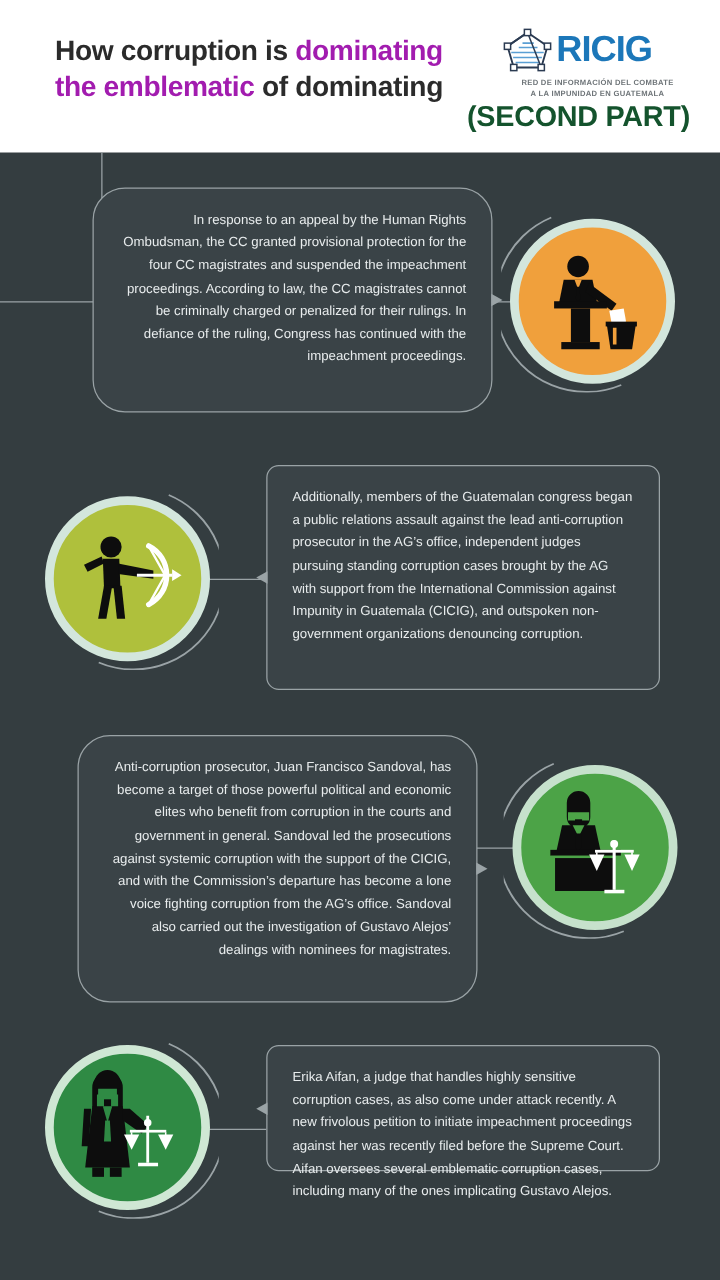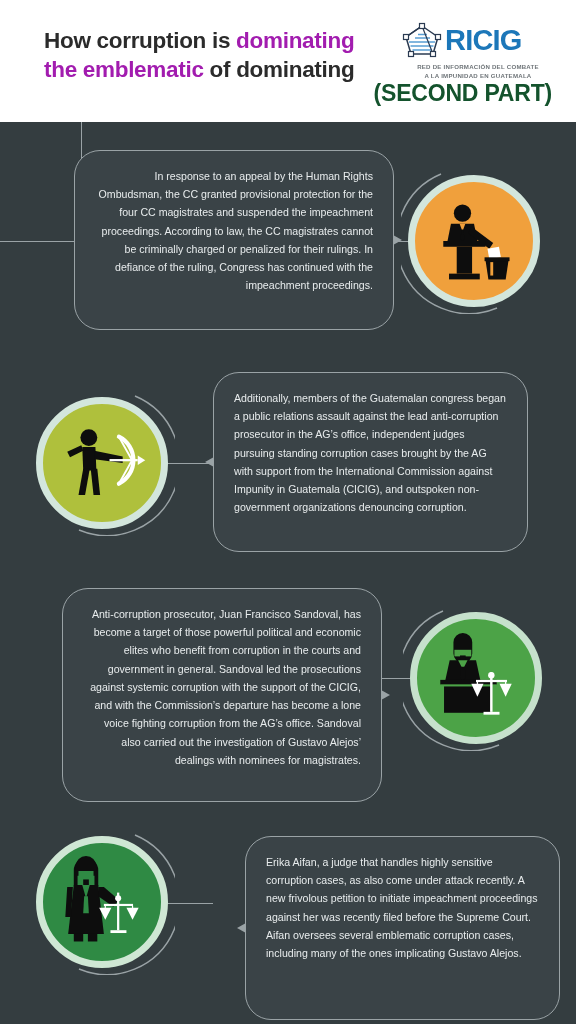--- a/index.html
+++ b/index.html
@@ -91,21 +91,21 @@
     position: absolute;
     border: 1.4px solid #9aa3a6;
     border-radius: 26px;
     background: #3a4347;
     padding: 16px 20px;
     color: #e8eced;
     font-size: 10.6px;
     line-height: 1.72;
   }
   .bubble.right-text { text-align: right; }
-  .bubble.left-text  { text-align: left; }
+  .bubble.left-text  { text-align: left; border-radius: 10px; }
 
   
   .nub {
     position: absolute;
     top: 50%;
     width: 0; height: 0;
     margin-top: -5px;
     border-top: 5px solid transparent;
     border-bottom: 5px solid transparent;
   }
@@ -348,19 +348,19 @@
             <polygon points="47,56 60,56 53.5,69"></polygon>
             <polygon points="76,56 89,56 82.5,69"></polygon>
             <rect x="59" y="80" width="17" height="3"></rect>
           </g>
           <line x1="53.5" y1="54" x2="53.5" y2="57" stroke="#ffffff" stroke-width="1.3"></line>
           <line x1="82.5" y1="54" x2="82.5" y2="57" stroke="#ffffff" stroke-width="1.3"></line>
         </svg>
       </div>
     </div>
 
-    <div class="bubble left-text" style="left:213px; top:0px; width:315px; height:184px;margin-left:32px;">
+    <div class="bubble left-text" style="left:213px; top:0px; width:315px; height:101px;">
       <span class="nub to-left"></span>
       <span>Erika Aifan, a judge that handles highly sensitive corruption cases, as also come under attack recently. A new frivolous petition to initiate impeachment proceedings against her was recently filed before the Supreme Court. Aifan oversees several emblematic corruption cases, including many of the ones implicating Gustavo Alejos.</span>
     </div>
   </div>
 
 </div>
 
 </body></html>

